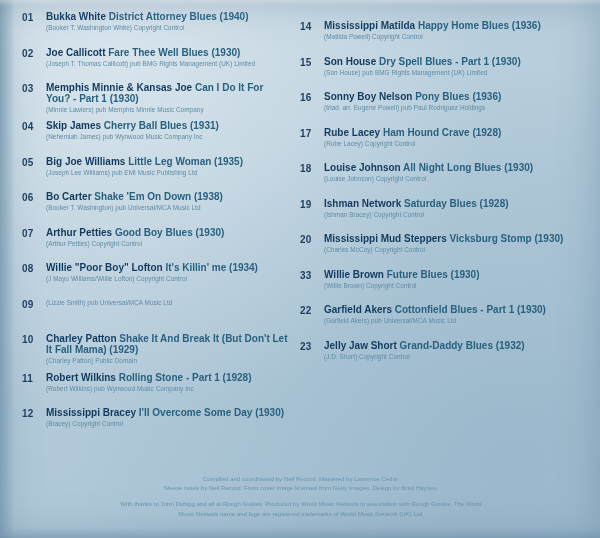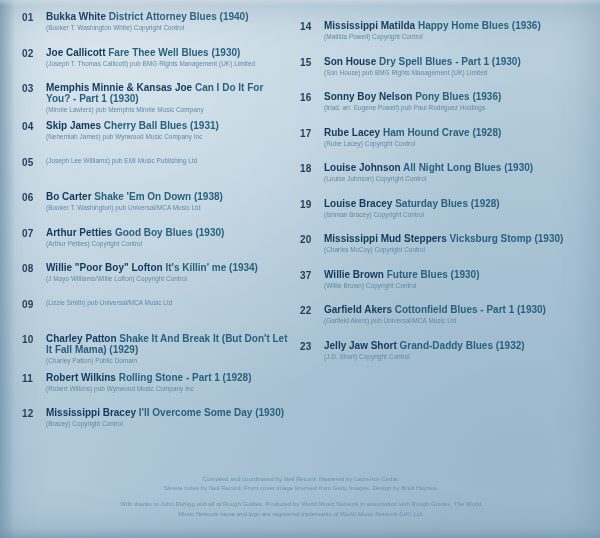--- a/index.html
+++ b/index.html
@@ -152,20 +152,24 @@
       <span class="num">04</span>
       <div class="line1">
         <span class="artist">Skip James</span>
         <span class="title">Cherry Ball Blues (1931)</span>
       </div>
       <div class="line2">(Nehemiah James) pub Wynwood Music Company Inc</div>
     </div>
 
     <div class="track">
       <span class="num">05</span>
+      <div class="line1">
+        <span class="artist">Big Joe Williams</span>
+        <span class="title">Little Leg Woman (1935)</span>
+      </div>
       <div class="line2">(Joseph Lee Williams) pub EMI Music Publishing Ltd</div>
     </div>
 
     <div class="track">
       <span class="num">06</span>
       <div class="line1">
         <span class="artist">Bo Carter</span>
         <span class="title">Shake 'Em On Down (1938)</span>
       </div>
       <div class="line2">(Booker T. Washington) pub Universal/MCA Music Ltd</div>
@@ -267,37 +271,37 @@
       <div class="line1">
         <span class="artist">Louise Johnson</span>
         <span class="title">All Night Long Blues (1930)</span>
       </div>
       <div class="line2">(Louise Johnson) Copyright Control</div>
     </div>
 
     <div class="track">
       <span class="num">19</span>
       <div class="line1">
-        <span class="artist">Louise Bracey</span>
+        <span class="artist">Ishman Network</span>
         <span class="title">Saturday Blues (1928)</span>
       </div>
       <div class="line2">(Ishman Bracey) Copyright Control</div>
     </div>
 
     <div class="track">
       <span class="num">20</span>
       <div class="line1">
         <span class="artist">Mississippi Mud Steppers</span>
         <span class="title">Vicksburg Stomp (1930)</span>
       </div>
       <div class="line2">(Charles McCoy) Copyright Control</div>
     </div>
 
     <div class="track">
-      <span class="num">37</span>
+      <span class="num">33</span>
       <div class="line1">
         <span class="artist">Willie Brown</span>
         <span class="title">Future Blues (1930)</span>
       </div>
       <div class="line2">(Willie Brown) Copyright Control</div>
     </div>
 
     <div class="track">
       <span class="num">22</span>
       <div class="line1">

